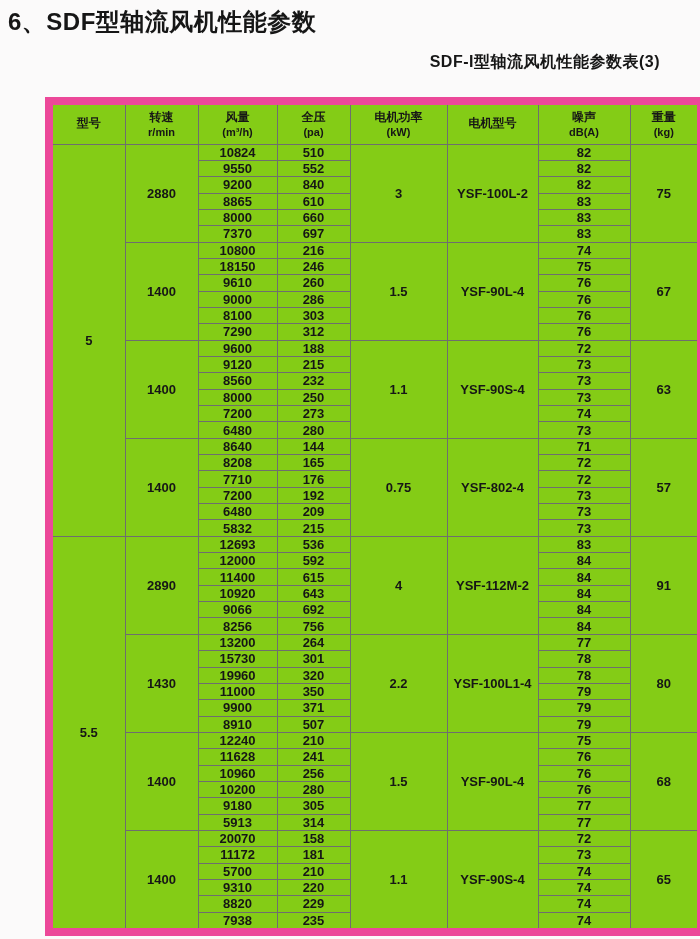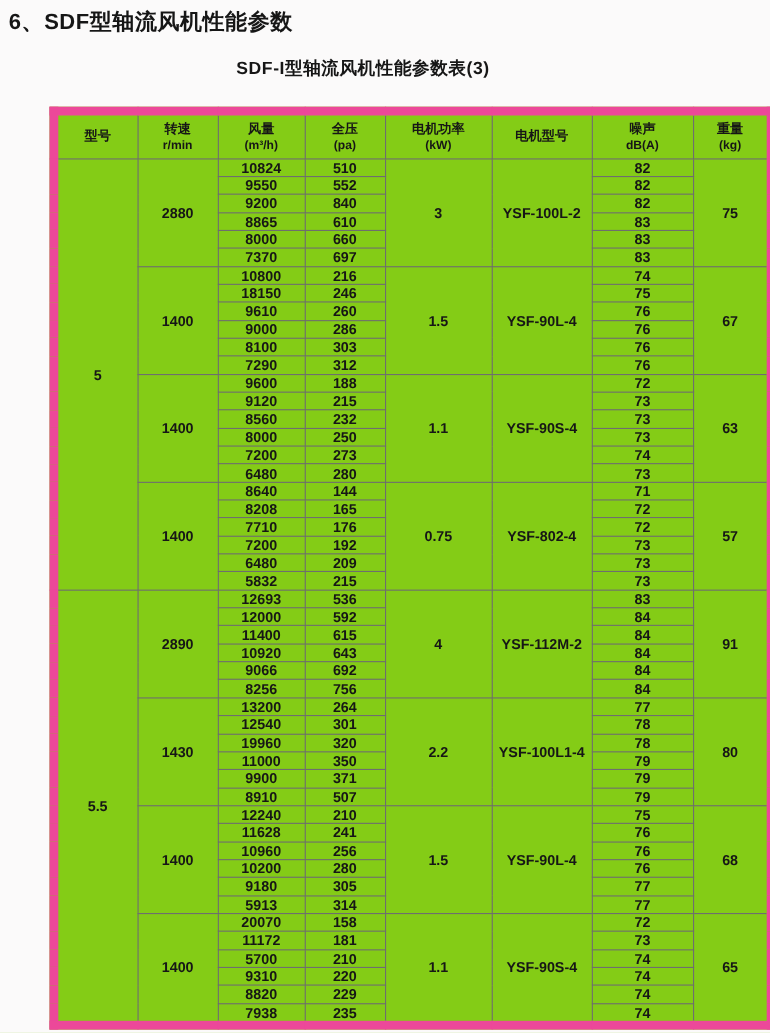--- a/index.html
+++ b/index.html
@@ -6,25 +6,25 @@
   body {
     width: 700px; height: 939px;
     background: #fbfafa;
     font-family: "Liberation Sans", "DejaVu Sans", sans-serif;
     color: #161616;
     position: relative;
     overflow: hidden;
   }
   .page-title {
     position: absolute; left: 8px; top: 6px;
-    font-size: 20px; font-weight: bold; letter-spacing: 0.5px;
+    font-size: 24px; font-weight: bold; letter-spacing: 0.5px;
   }
   .table-title {
     position: absolute; left: 0; top: 52px; width: 660px;
-    text-align: center;
+    text-align: right;
     font-size: 16px; font-weight: bold; letter-spacing: 0.5px;
   }
   table.perf {
     position: absolute; left: 45px; top: 97px;
     width: 652px;
     border-collapse: collapse; table-layout: fixed;
     background: #84cc16;
     border: 8px solid #ec4899;
   }
   table.perf th, table.perf td {
@@ -267,21 +267,21 @@
       <tr>
         <td rowspan="6">1430</td>
         <td>13200</td>
         <td>264</td>
         <td rowspan="6">2.2</td>
         <td rowspan="6">YSF-100L1-4</td>
         <td>77</td>
         <td rowspan="6">80</td>
       </tr>
       <tr>
-        <td>12540</td>
+        <td>15730</td>
         <td>301</td>
         <td>78</td>
       </tr>
       <tr>
         <td>19960</td>
         <td>320</td>
         <td>78</td>
       </tr>
       <tr>
         <td>11000</td>

